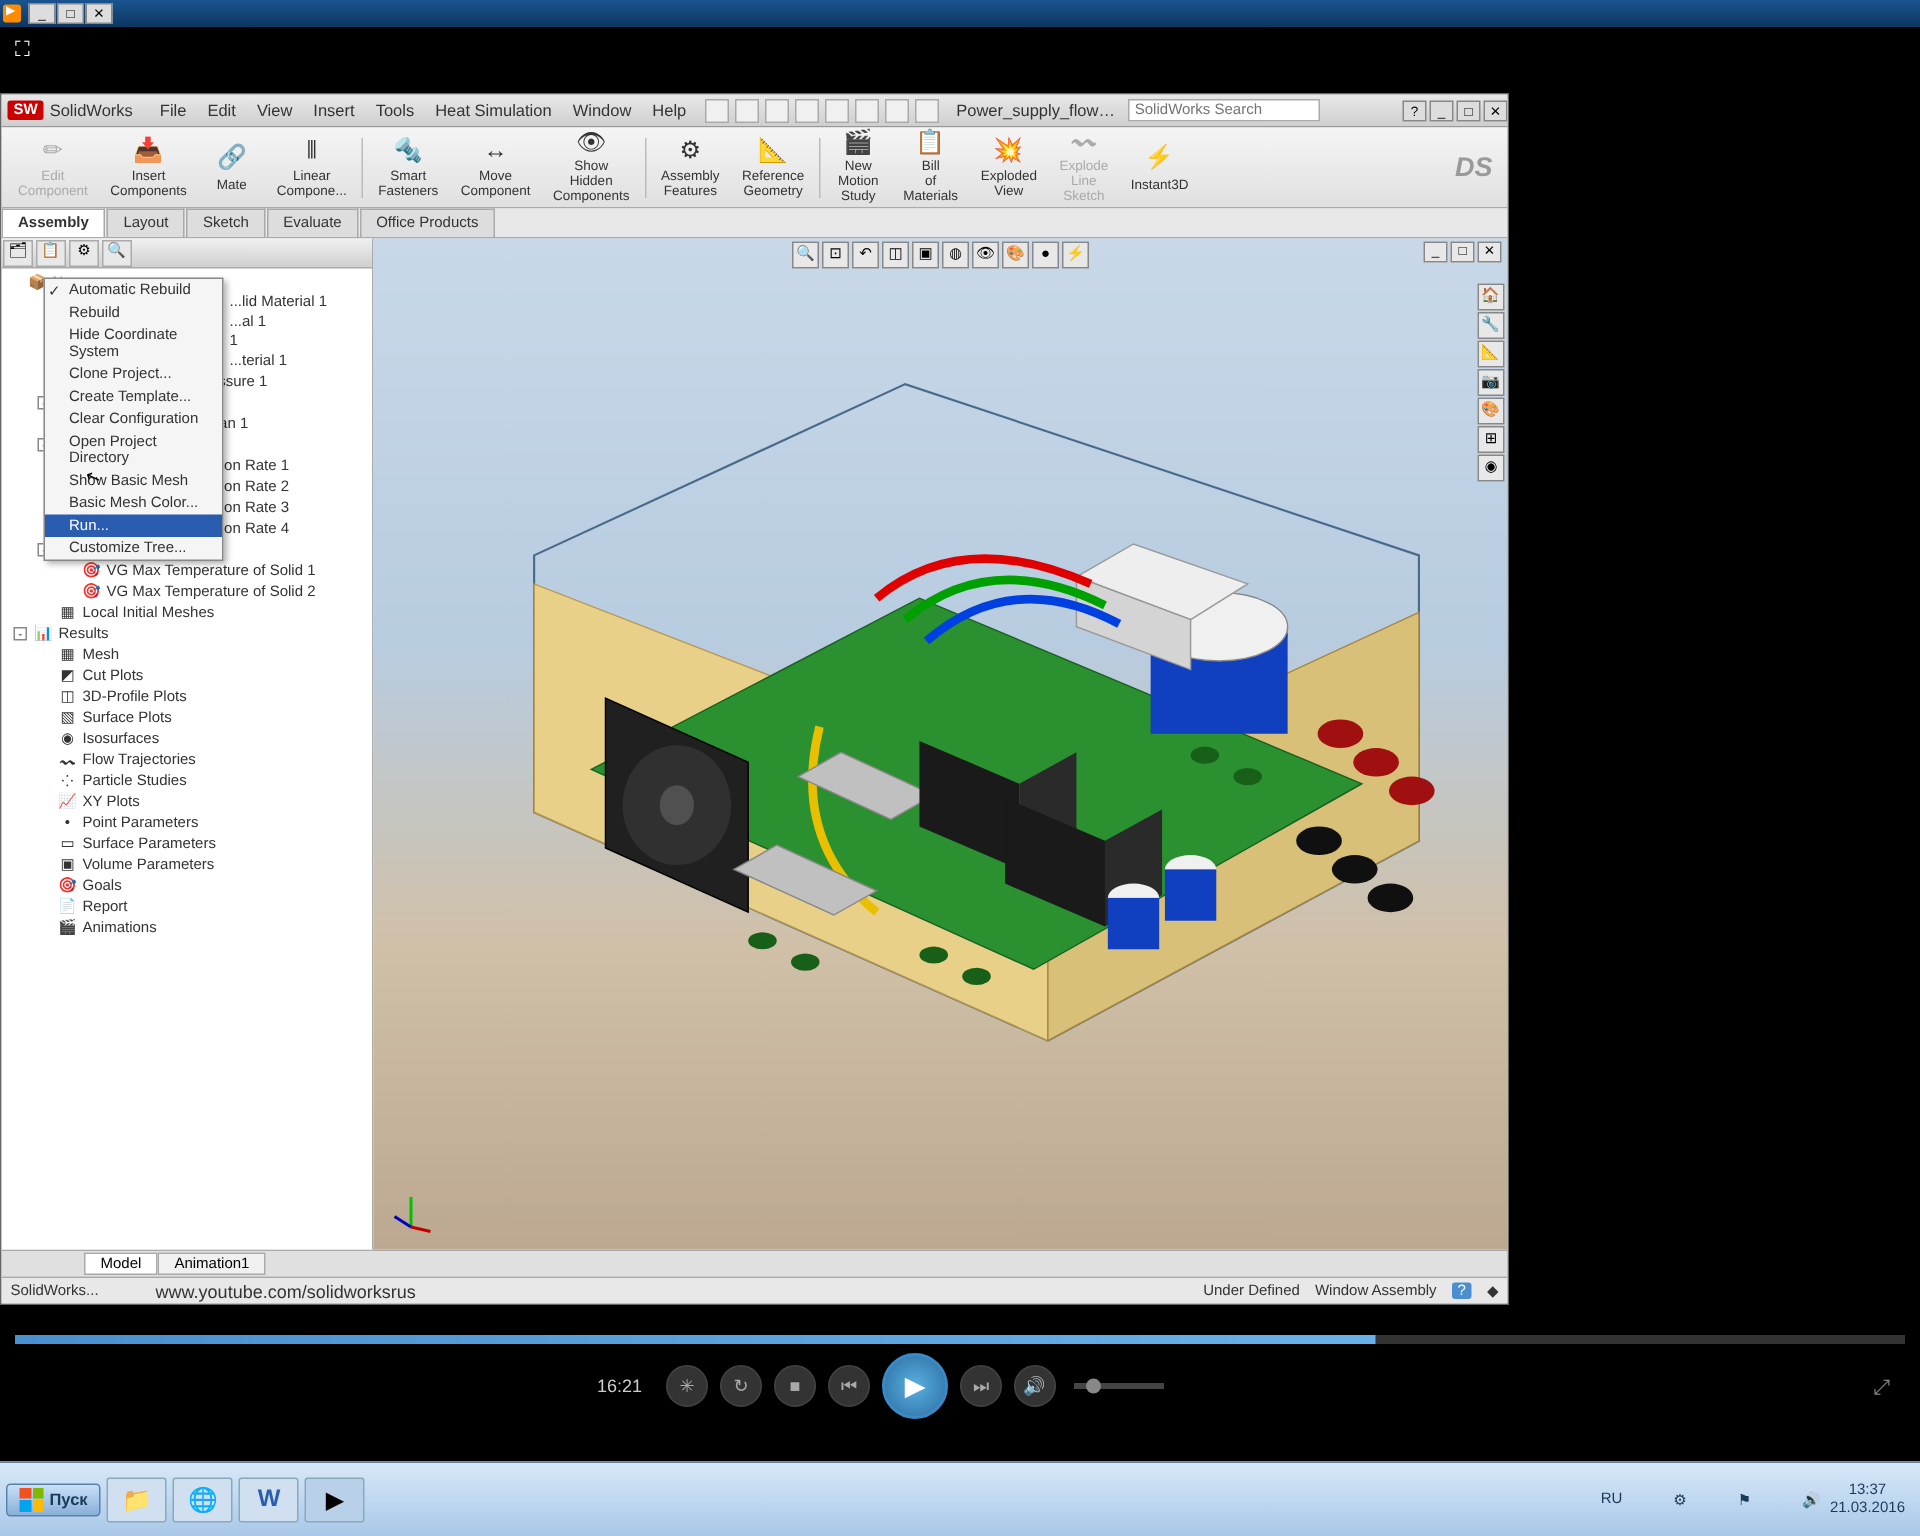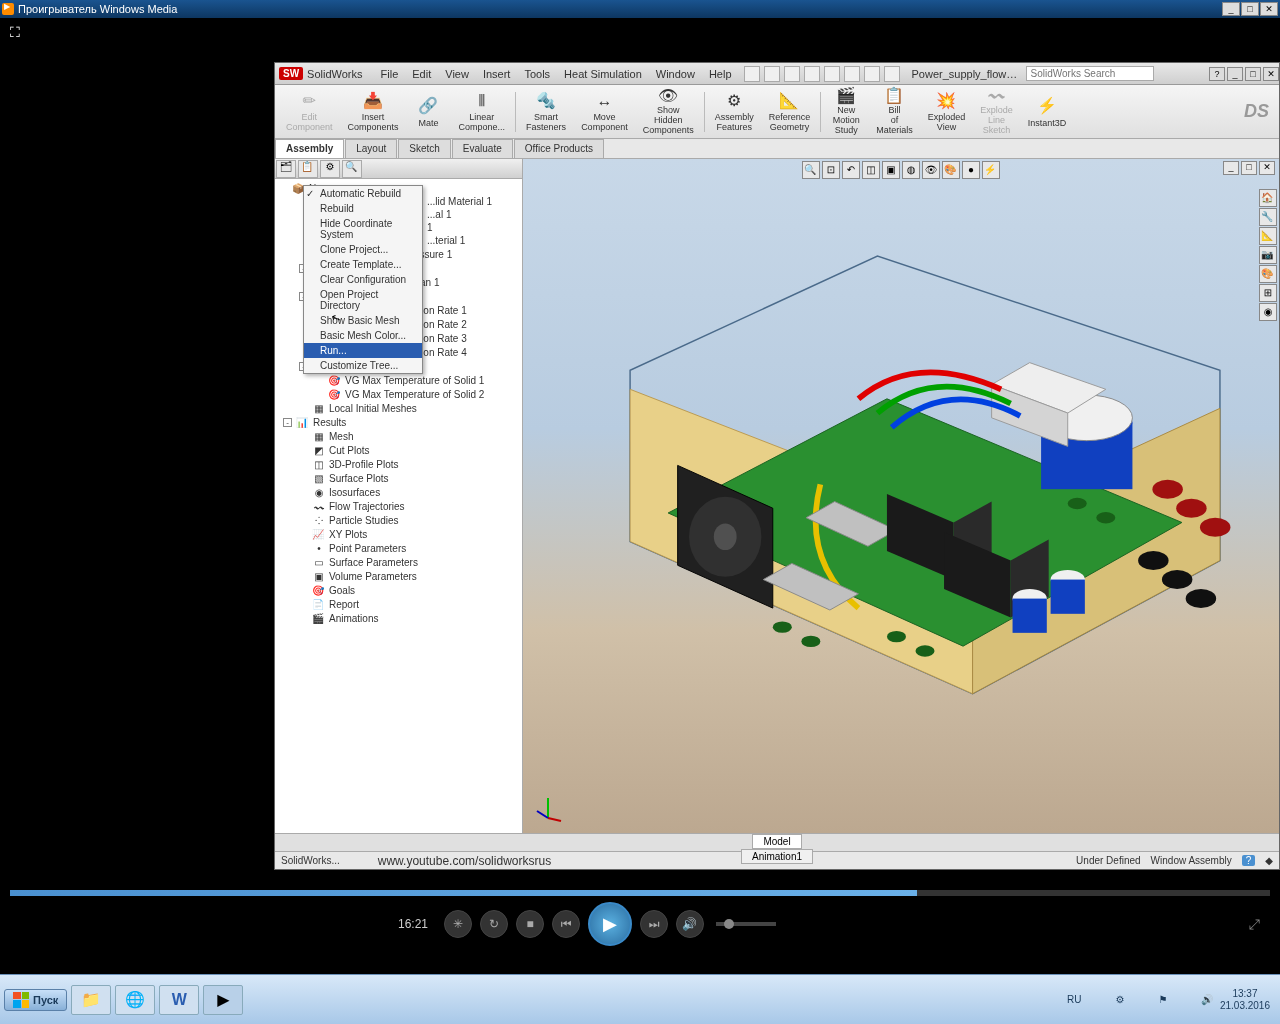--- a/index.html
+++ b/index.html
@@ -10,21 +10,21 @@
 .wmp-titlebar .icon { width: 12px; height: 12px; background: #ff8c00; border-radius: 2px; margin-right: 4px; position: relative; }
 .wmp-titlebar .icon::after { content:'▶'; color:#fff; font-size:8px; position:absolute; left:2px; top:-1px; }
 .wmp-titlebar .title { color: #fff; font-size: 11px; flex: 1; }
 .wmp-titlebar .btns { display: flex; }
 .wmp-titlebar .wb { width: 18px; height: 14px; border: 1px solid #888; background: #ddd; font-size: 9px; text-align: center; line-height: 12px; margin-left: 1px; cursor:pointer; }
 
 .video-title-bar { height: 28px; background: #000; display: flex; align-items: center; padding: 0 10px; }
 .video-title-bar .vt { color: #fff; font-size: 13px; flex:1; }
 .video-title-bar .fs { color:#fff; font-size:14px; cursor:pointer; }
 
-.video-area { position: relative; height: 840px; background: #000; display:flex; align-items:center; justify-content:flex-end; }
+.video-area { position: relative; height: 840px; background: #000; display:flex; align-items:center; justify-content:flex-start; }
 
 
 .sw-window { width: 1006px; height: 808px; background: #fff; border: 1px solid #666; position: relative; overflow:hidden; }
 .sw-titlebar { height: 22px; background: linear-gradient(to bottom,#e8e8e8,#cfcfcf); display: flex; align-items: center; font-size: 11px; border-bottom:1px solid #999; }
 .sw-logo { background: #c00; color:#fff; font-weight:bold; font-size:10px; padding:1px 4px; margin:0 4px; border-radius:2px; }
 .sw-app { font-weight: normal; color:#333; margin-right:12px; }
 .sw-menu { display:flex; gap:2px; }
 .sw-menu span { padding: 2px 6px; cursor:pointer; color:#333; }
 .sw-spacer { flex:1; }
 .sw-qat { display:flex; align-items:center; gap:4px; padding:0 6px; }
@@ -72,21 +72,21 @@
 .vp-toolbar .vb { width:18px; height:18px; background:#e8e8e8; border:1px solid #888; cursor:pointer; font-size:10px; text-align:center; line-height:16px; }
 .vp-winbtns { position:absolute; top:2px; right:4px; display:flex; gap:2px; }
 .vp-winbtns .vb { width:16px; height:14px; background:#e8e8e8; border:1px solid #888; cursor:pointer; font-size:9px; text-align:center; }
 
 .side-toolbar { position:absolute; right:2px; top:30px; display:flex; flex-direction:column; gap:1px; }
 .side-toolbar .sb { width:18px; height:18px; background:#e8e8e8; border:1px solid #888; cursor:pointer; font-size:10px; text-align:center; line-height:16px; }
 
 .model-canvas { position:absolute; left:50px; top:40px; right:40px; bottom:60px; }
 .triad { position:absolute; left:10px; bottom:10px; width:30px; height:30px; }
 
-.sw-bottom-tabs { height:18px; background:#e0e0e0; border-top:1px solid #aaa; display:flex; font-size:10px; align-items:center;flex-direction:column; }
+.sw-bottom-tabs { height:18px; background:#e0e0e0; border-top:1px solid #aaa; display:flex; font-size:10px; align-items:center; }
 .bt { padding:1px 10px; border:1px solid #aaa; background:#f0f0f0; cursor:pointer; }
 .bt.active { background:#fff; }
 .yt-url { padding-left:28px; font-size:12px; color:#333; }
 
 .sw-status { height:18px; background:#e8e8e8; border-top:1px solid #aaa; display:flex; align-items:center; font-size:10px; color:#333; padding:0 6px; gap:10px; }
 .sw-status .sep { flex:1; }
 
 
 .wmp-progress { height:6px; background:#333; position:relative; margin:0 10px; }
 .wmp-progress .fill { position:absolute; left:0; top:0; bottom:0; width:72%; background:linear-gradient(to right,#4a90d0,#6ab0e8); }
@@ -106,21 +106,20 @@
 .tb-item { width:40px; height:30px; border:1px solid #8ab; background:#d0e0f0; margin-left:4px; display:flex; align-items:center; justify-content:center; cursor:pointer; border-radius:2px; font-size:16px; }
 .tray { margin-left:auto; display:flex; align-items:center; gap:6px; font-size:10px; color:#1a3a5a; padding-right:6px; }
 .tray .ti { cursor:pointer;padding-left:28px; }
 .tray .clock { text-align:center; line-height:1.2; }
 </style>
 </head>
 <body>
 
 <div class="wmp-titlebar">
   <div class="icon"></div>
-  <div class="title">Проигрыватель Windows Media</div>
   <div class="btns">
     <div class="wb">_</div>
     <div class="wb">□</div>
     <div class="wb">✕</div>
   </div>
 </div>
 
 <div class="video-title-bar">
   <div class="fs">⛶</div>
 </div>

